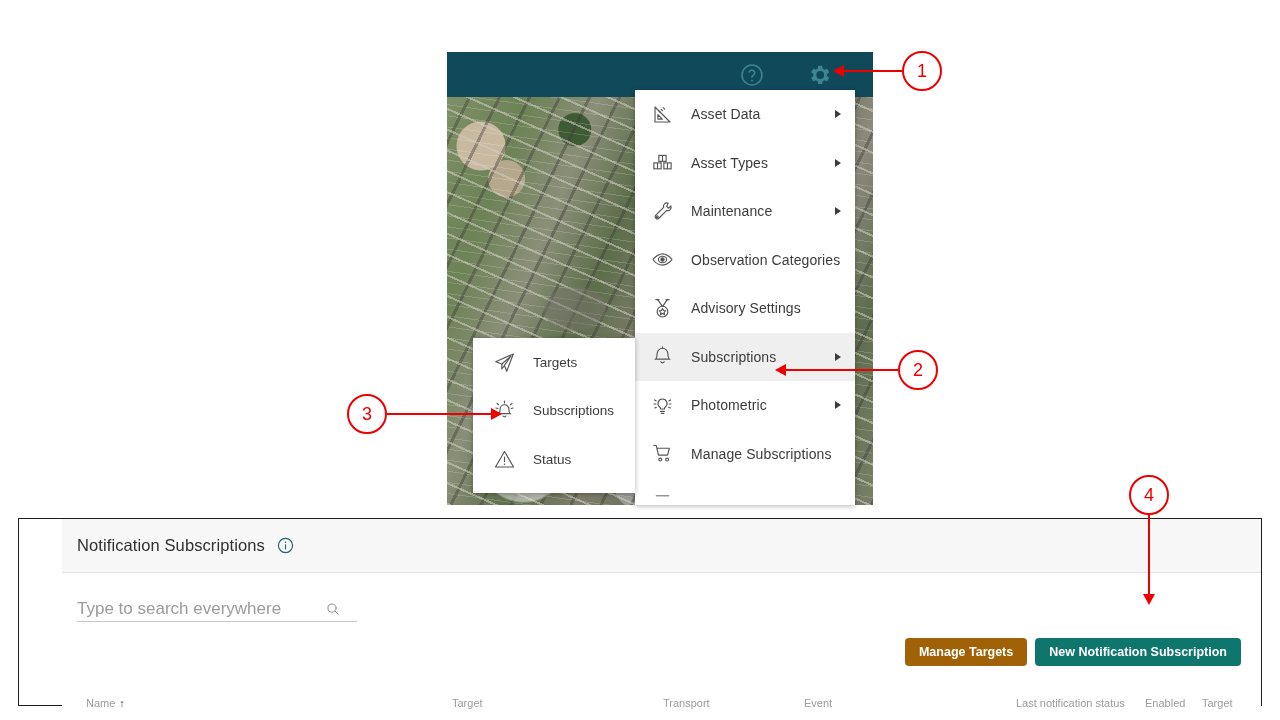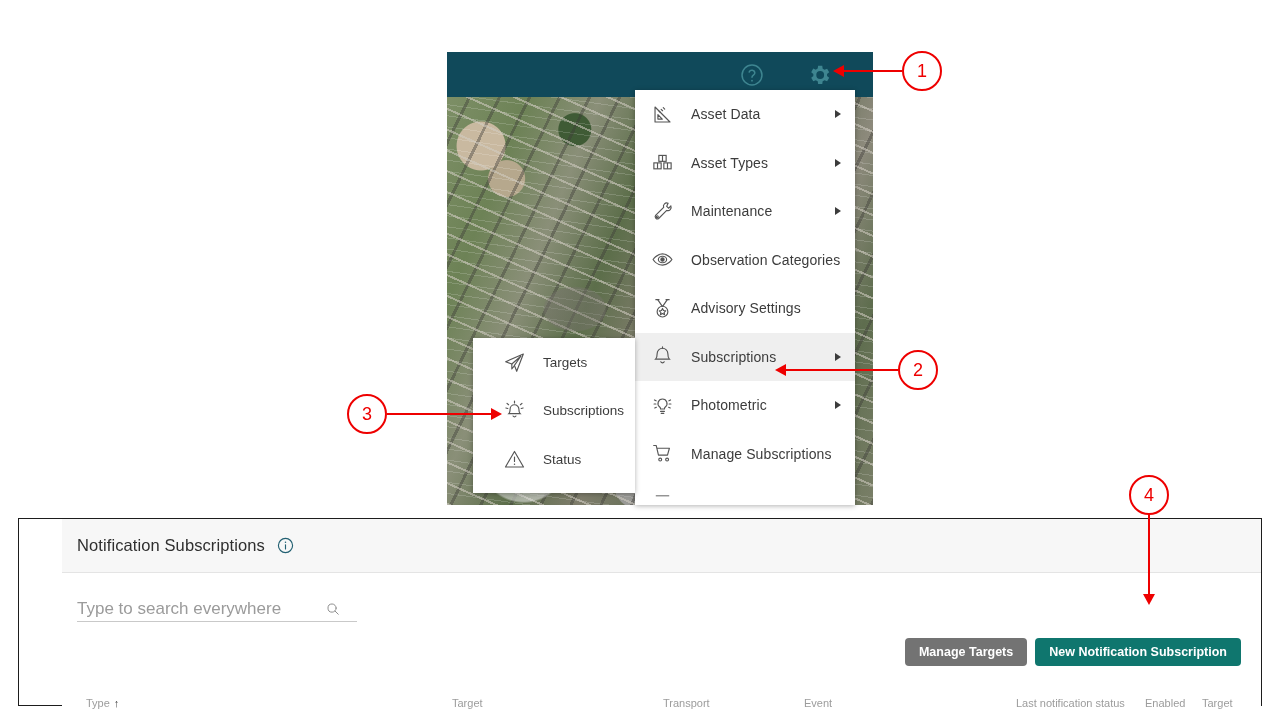--- a/index.html
+++ b/index.html
@@ -96,21 +96,21 @@
   
   #submenu {
     position: absolute; left: 473px; top: 338px;
     width: 162px; height: 155px;
     background: #ffffff;
     box-shadow: 0 1px 5px rgba(0,0,0,.30);
     z-index: 40;
   }
   .sub-item {
     height: 48.5px; display: flex; align-items: center;
-    padding-left: 28px; color: #3c3c3c; font-size: 13.5px;
+    padding-left: 18px; color: #3c3c3c; font-size: 13.5px;
   }
   .sub-item .mi-icon {
     width: 26px; height: 26px; flex: 0 0 26px;
     display: flex; align-items: center; justify-content: center;
     margin-right: 16px;
   }
 
   
   #bottom-panel {
     position: absolute; left: 18px; top: 518px;
@@ -154,21 +154,21 @@
     display: flex; gap: 8px;
   }
   .btn {
     border: none; border-radius: 4px;
     font-family: "Liberation Sans", sans-serif;
     font-size: 12.5px; font-weight: bold;
     color: #ffffff; cursor: pointer;
     padding: 0 14px; height: 28px;
     white-space: nowrap;
   }
-  #manage-targets-button { background: #737373; margin-left: 39px; }
+  #manage-targets-button { background: #a16207; margin-left: 39px; }
   #new-subscription-button { background: #0f766e; }
 
   #table-header {
     position: absolute; left: 0; right: 0; top: 124px;
     height: 1px;
   }
   .col {
     position: absolute; top: 0;
     font-size: 11px; color: #9c9c9c;
     white-space: nowrap;
@@ -396,21 +396,21 @@
         </span>
       </div>
 
       <div id="panel-actions">
         <button class="btn" id="manage-targets-button">Manage Targets</button>
         <button class="btn" id="new-subscription-button">New Notification Subscription</button>
       </div>
 
       <div id="table-header">
         <div class="col" style="left:24px;">
-          <span>Type</span><span class="sort-arrow">↑</span>
+          <span>Name</span><span class="sort-arrow">↑</span>
         </div>
         <div class="col" style="left:390px;">Target</div>
         <div class="col" style="left:601px;">Transport</div>
         <div class="col" style="left:742px;">Event</div>
         <div class="col" style="left:954px;">Last notification status</div>
         <div class="col" style="left:1083px;">Enabled</div>
         <div class="col" style="left:1140px;">Target</div>
       </div>
 
     </div>

